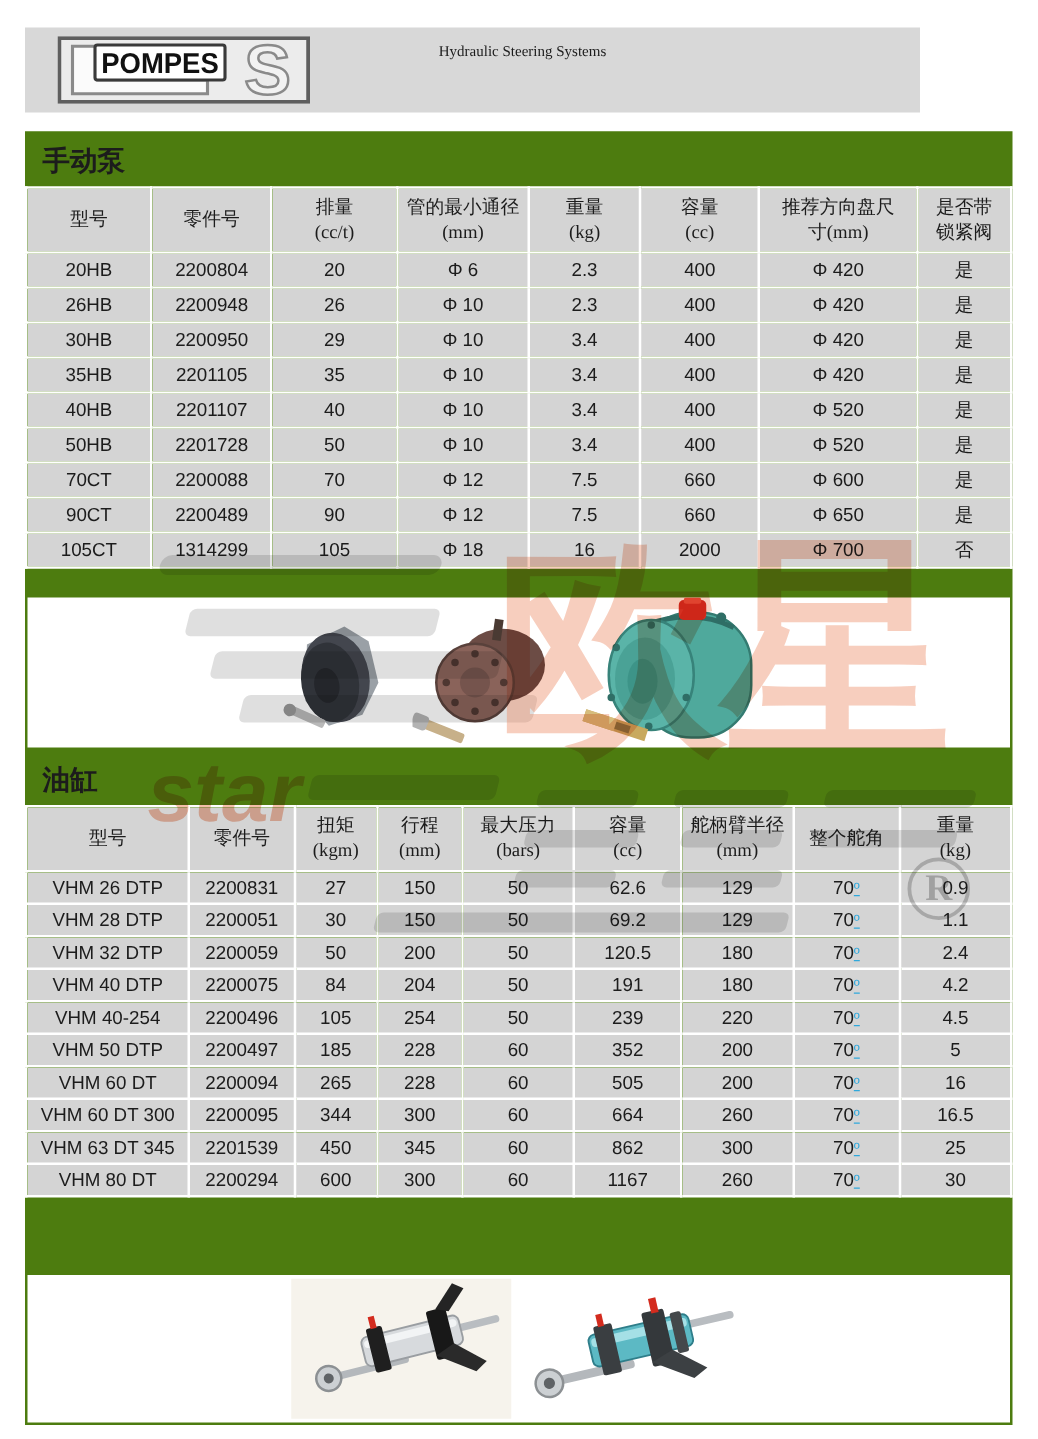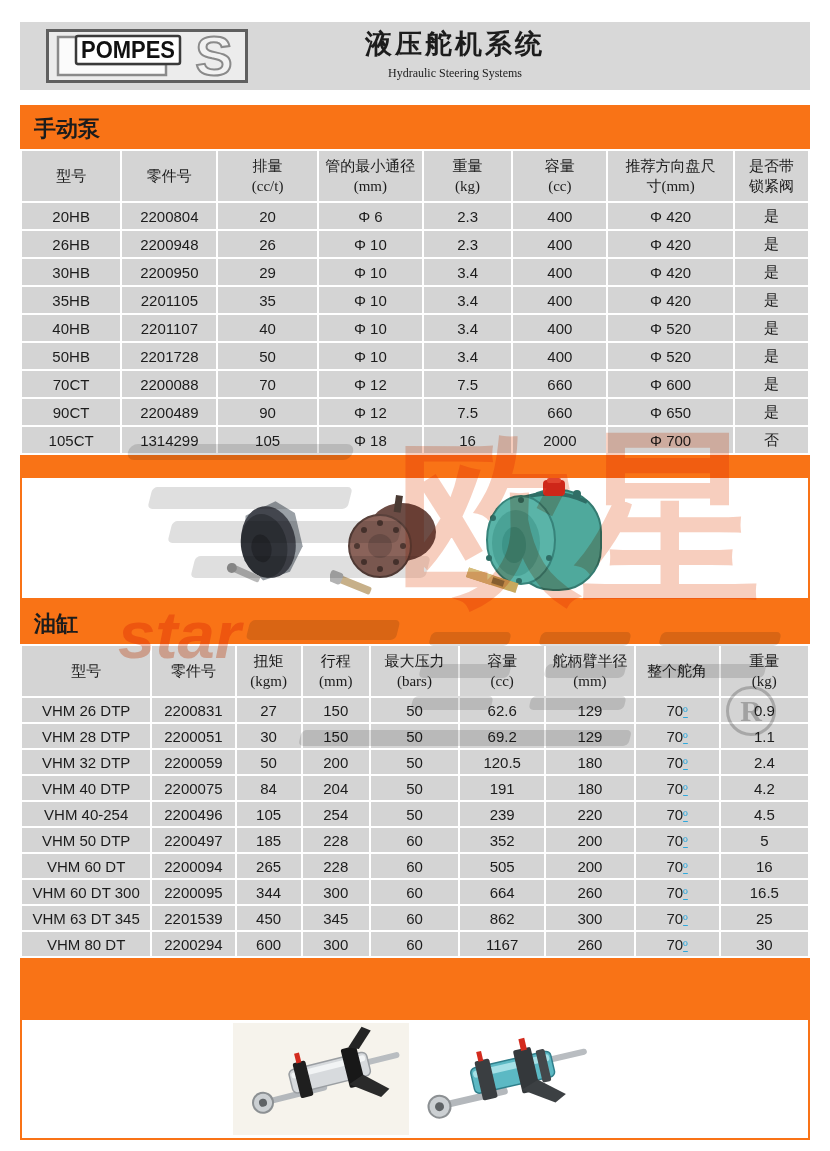--- a/index.html
+++ b/index.html
@@ -4,28 +4,28 @@
 <style>
   html,body{margin:0;padding:0;}
   body{
     width:830px;height:1151px;position:relative;overflow:hidden;
     background:#ffffff;color:#1c1c1c;
     font-family:"Liberation Sans","DejaVu Sans",sans-serif;
   }
   .page{position:absolute;inset:0;}
 
   
-  .hdr{position:absolute;left:20px;top:22px;width:790px;height:68px;background:#d8d8d8;}
+  .hdr{position:absolute;left:20px;top:22px;width:716px;height:68px;background:#d8d8d8;}
   .logo-wrap{position:absolute;left:26px;top:7px;width:202px;height:54px;}
   .titles{position:absolute;left:230px;right:150px;top:6px;text-align:center;}
   .t-zh{font-family:"Liberation Serif","DejaVu Serif",serif;font-size:27px;font-weight:bold;letter-spacing:3px;line-height:32px;}
   .t-en{font-family:"Liberation Serif","DejaVu Serif",serif;font-size:12px;font-weight:normal;line-height:26px;}
 
   
-  .block{position:absolute;left:20px;width:790px;background:#f97316;}
+  .block{position:absolute;left:20px;width:790px;background:#4d7c0f;}
   #pump-block{top:105px;height:495px;}
   #cyl-block{top:600px;height:540px;}
   .sec-title{margin:0;padding:9px 14px 5px;font-size:22px;font-weight:bold;line-height:30px;}
 
   
   table{border-collapse:collapse;width:100%;table-layout:fixed;}
   th,td{border:2px solid #ffffff;background:#d4d4d4;text-align:center;vertical-align:middle;padding:0 2px;overflow:hidden;}
   th{font-weight:normal;font-size:15px;height:50px;}
   #pump-table td{font-size:15px;height:26px;}
   #cyl-table td{font-size:15px;height:24px;}
@@ -63,21 +63,20 @@
     <div class="logo-wrap">
       <svg width="202" height="54" viewBox="0 0 202 54">
         <rect x="1.5" y="1.5" width="199" height="51" fill="#ececec" stroke="#5f5f5f" stroke-width="3"></rect>
         <path d="M12 8 h20 v27 h88 v11 h-108 z" fill="#fbfbfb" stroke="#8a8a8a" stroke-width="2.5"></path>
         <rect x="30" y="7" width="104" height="28" rx="2" fill="#ffffff" stroke="#3a3a3a" stroke-width="2.5"></rect>
         <text x="82" y="29" text-anchor="middle" font-family="Liberation Sans, DejaVu Sans, sans-serif" font-size="23" font-weight="bold" fill="#111111" textLength="94" lengthAdjust="spacingAndGlyphs">POMPES</text>
         <text x="168" y="46" text-anchor="middle" font-family="Liberation Sans, DejaVu Sans, sans-serif" font-size="56" font-weight="bold" fill="#f2f2f2" stroke="#8a8a8a" stroke-width="2">S</text>
       </svg>
     </div>
     <div class="titles">
-      <div class="t-zh">液压舵机系统</div>
       <div class="t-en">Hydraulic Steering Systems</div>
     </div>
   </div>
 
   <section class="block" id="pump-block">
     <h2 class="sec-title">手动泵</h2>
     <table id="pump-table">
         <colgroup>
           <col style="width: 100px;">
           <col style="width: 96px;">

